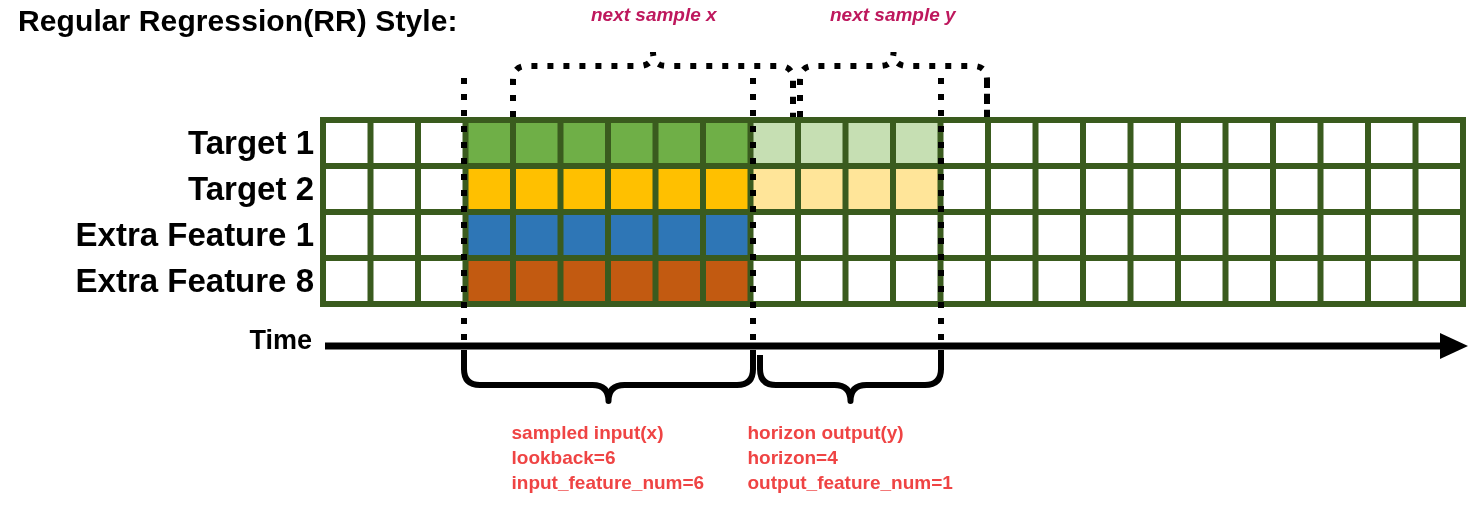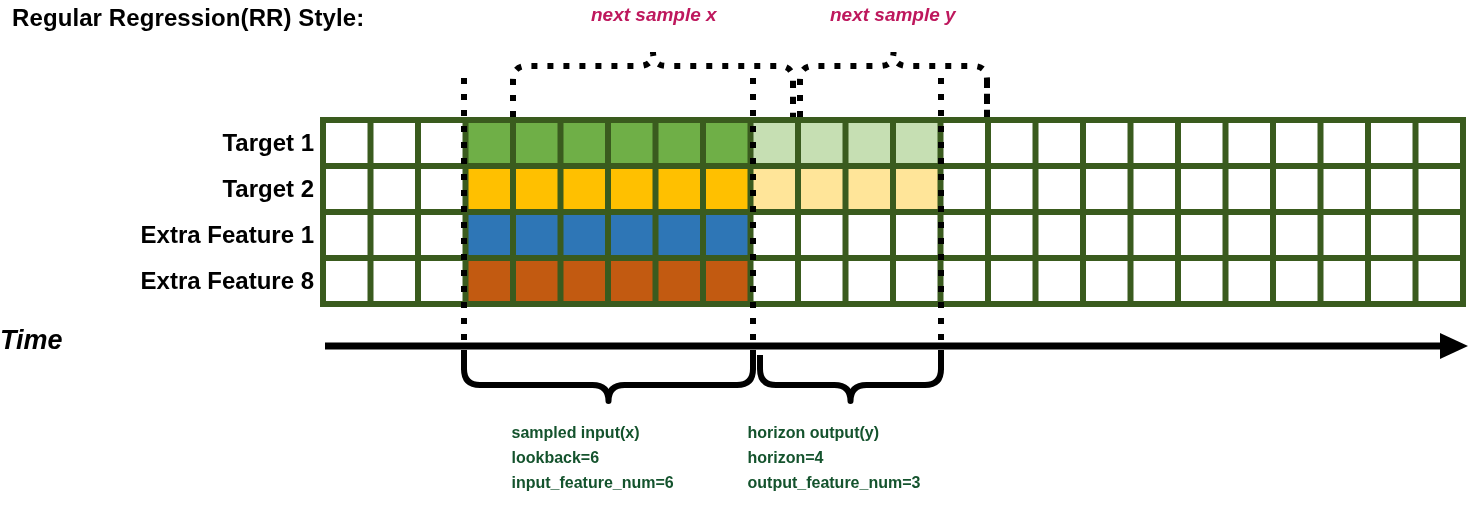--- a/index.html
+++ b/index.html
@@ -7,48 +7,48 @@
     width:1476px;height:516px;
     background:#ffffff;
     font-family:"Liberation Sans", sans-serif;
     overflow:hidden;
     position:relative;
   }
   #stage{position:absolute;left:0;top:0;width:1476px;height:516px;}
   #svg{position:absolute;left:0;top:0;width:1476px;height:516px;}
 
   .title{
-    position:absolute;left:12px;top:4px;
-    font-size:24px;font-weight:700;color:#000;
+    position:absolute;left:18px;top:4px;
+    font-size:30px;font-weight:700;color:#000;
     white-space:nowrap;letter-spacing:.1px;
   }
 
   .brace-label{
     position:absolute;
     font-size:19px;font-style:italic;font-weight:600;color:#be185d;
     white-space:nowrap;text-align:center;
   }
 
   .row-label{
     position:absolute;
     right:1162px;            
-    font-size:24px;font-weight:700;color:#000;
+    font-size:33px;font-weight:700;color:#000;
     white-space:nowrap;text-align:right;
     height:48px;line-height:48px;
   }
 
   .time-label{
     position:absolute;left:0;top:325px;width:312px;
     font-size:27px;font-weight:700;color:#000;
-    text-align:left;white-space:nowrap;font-style:italic;
+    text-align:right;white-space:nowrap;
   }
 
   .bottom-note{
     position:absolute;
-    font-size:16px;font-weight:600;color:#14532d;
+    font-size:19px;font-weight:600;color:#ef4444;
     white-space:nowrap;line-height:25px;
   }
   .bottom-note div{white-space:nowrap;}
 </style>
 </head>
 <body>
 
 <div id="stage">
 
   <div class="title">Regular Regression(RR) Style:</div>
@@ -64,21 +64,21 @@
   <div class="time-label">Time</div>
 
   <div class="bottom-note" id="bn0" style="top: 420px; left: 511.5px;">
     <div>sampled input(x)</div>
     <div>lookback=6</div>
     <div>input_feature_num=6</div>
   </div>
   <div class="bottom-note" id="bn1" style="top: 420px; left: 747.5px;">
     <div>horizon output(y)</div>
     <div>horizon=4</div>
-    <div>output_feature_num=3</div>
+    <div>output_feature_num=1</div>
   </div>
 
   <svg id="svg" viewBox="0 0 1476 516">
     <g id="grid-layer">
         <rect x="320" y="117" width="1146" height="190" fill="#3A5B1E"></rect>
         <rect x="326.00" y="123.00" width="41.50" height="40.00" fill="#FFFFFF"></rect>
         <rect x="373.50" y="123.00" width="41.50" height="40.00" fill="#FFFFFF"></rect>
         <rect x="421.00" y="123.00" width="41.50" height="40.00" fill="#FFFFFF"></rect>
         <rect x="468.50" y="123.00" width="41.50" height="40.00" fill="#6FAF47"></rect>
         <rect x="516.00" y="123.00" width="41.50" height="40.00" fill="#6FAF47"></rect>

